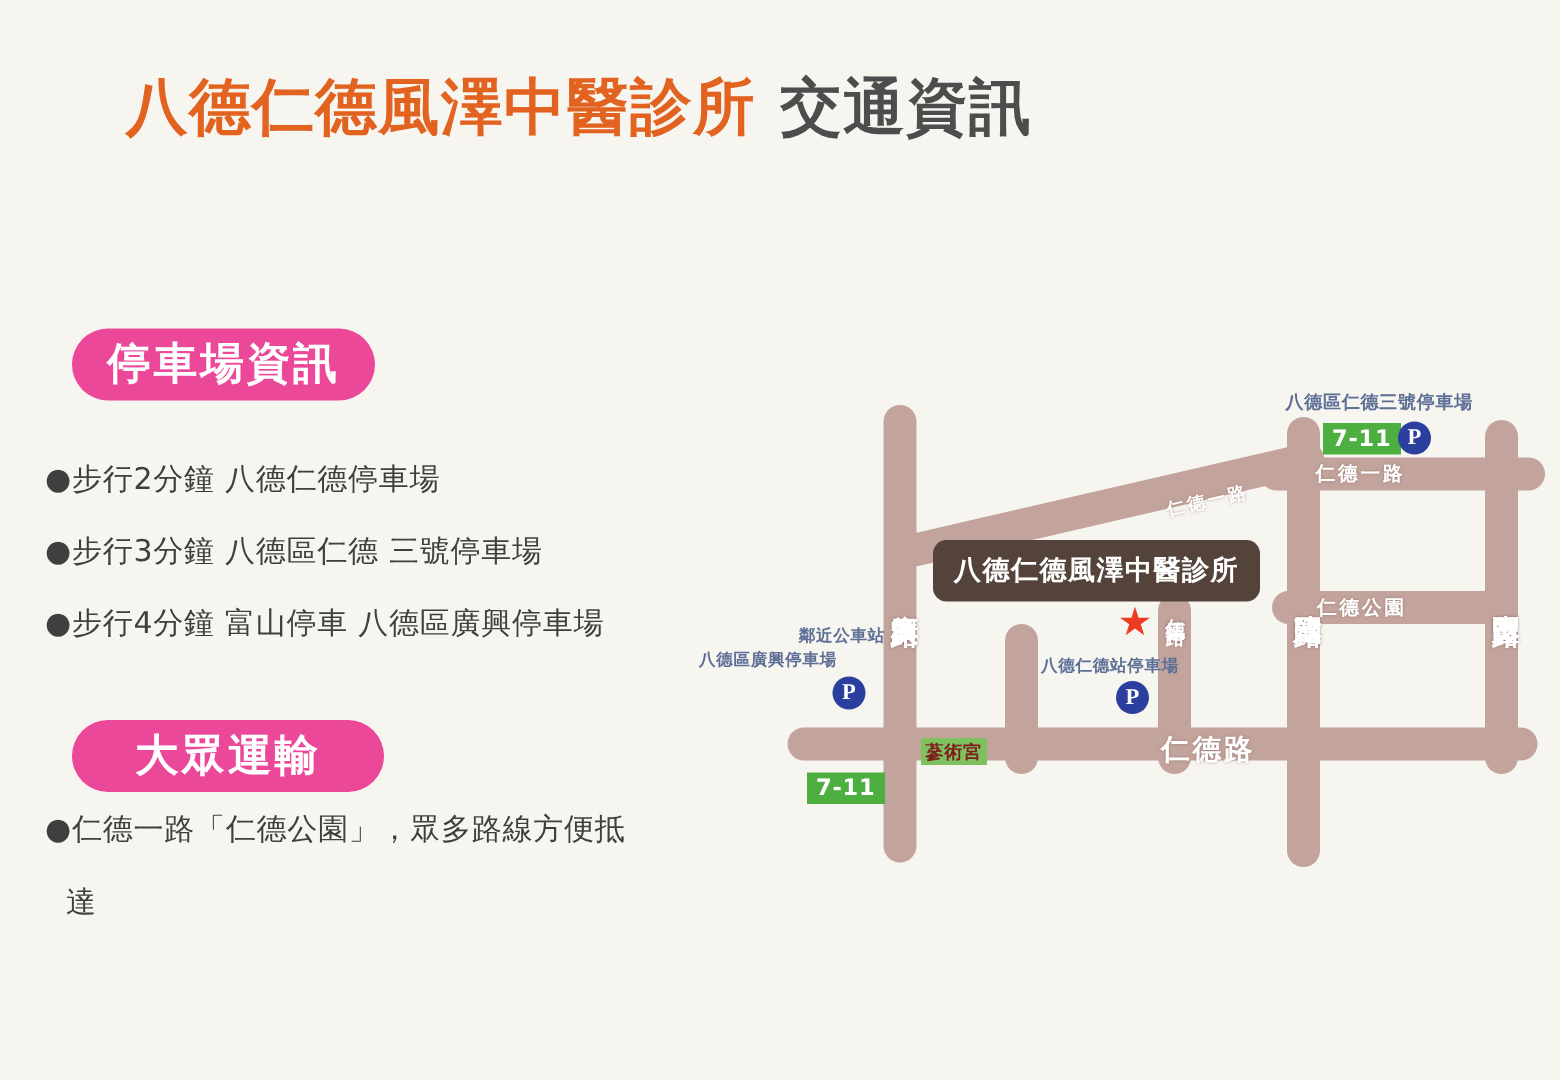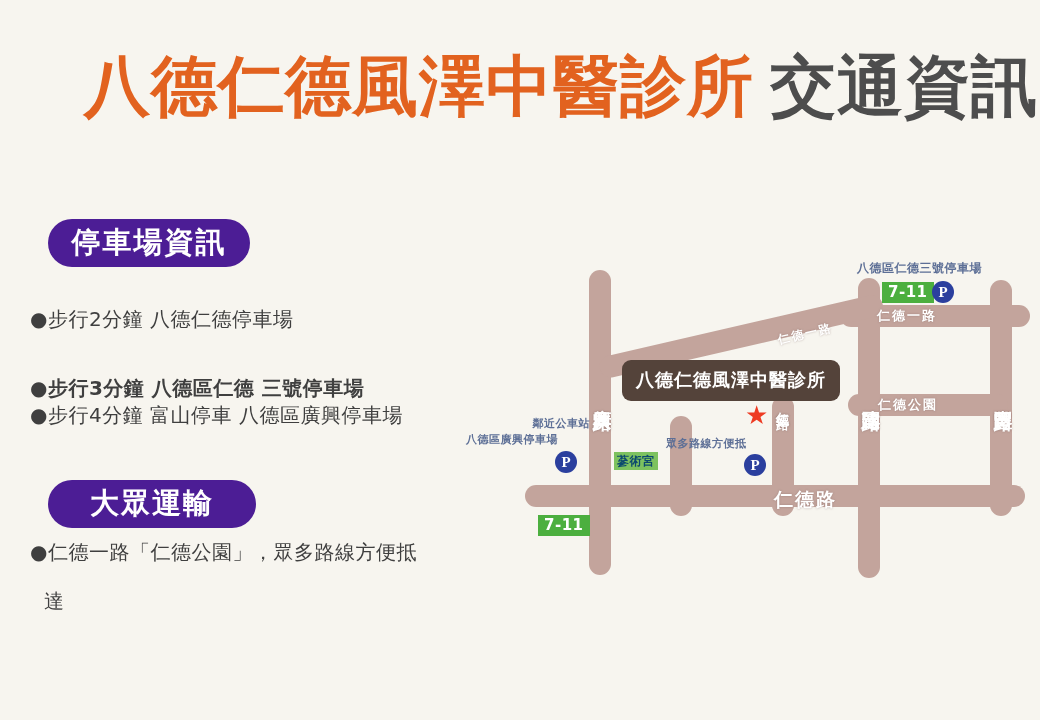--- a/index.html
+++ b/index.html
@@ -15,32 +15,32 @@
     font-family: "DejaVu Sans", "Liberation Sans", sans-serif;
     position: relative;
   }
 
   
   #title-bar {
     position: absolute;
     left: 84px;
     top: 46px;
     white-space: nowrap;
-    font-size: 66px;
+    font-size: 41px;
     font-weight: bold;
     letter-spacing: 1px;
     line-height: 1.25;
   }
   .title-main { color: #e2621f; }
   .title-sub  { color: #4d4d4d; margin-left: 16px; }
 
   
   .pill {
     position: absolute;
-    background: #4c1d95;
+    background: #ec4899;
     color: #ffffff;
     border-radius: 26px;
     font-size: 29px;
     font-weight: bold;
     letter-spacing: 2px;
     display: flex;
     align-items: center;
     justify-content: center;
     height: 48px;
   }
@@ -50,21 +50,21 @@
   
   .bullet-line {
     position: absolute;
     left: 30px;
     font-size: 20px;
     color: #3f3f3f;
     letter-spacing: 0.5px;
     white-space: nowrap;
   }
   #park-line-0 { top: 306px; }
-  #park-line-1 { top: 375px; font-weight: bold; }
+  #park-line-1 { top: 354px; }
   #park-line-2 { top: 402px; text-align: right; }
   #transit-line-0 { top: 539px; }
   #transit-line-0b { top: 588px; left: 44px; }
 
   
   #map {
     position: absolute;
     left: 470px;
     top: 250px;
     width: 570px;
@@ -101,26 +101,27 @@
     color: #ffffff;
     font-size: 15px;
     font-weight: bold;
     padding: 1px 6px 2px 6px;
     line-height: 1.2;
     letter-spacing: 0.5px;
   }
   .badge-green-temple {
     position: absolute;
     background: #7dc25f;
-    color: #0c4a6e;
+    color: #7f1d1d;
     font-size: 12px;
     font-weight: bold;
     padding: 2px 3px;
     letter-spacing: 0.5px;
     line-height: 1.2;
+    margin-top: 40px;
   }
   .icon-p {
     position: absolute;
     width: 22px;
     height: 22px;
     border-radius: 50%;
     background: #2b3f9e;
     color: #ffffff;
     font-size: 15px;
     font-weight: bold;
@@ -131,21 +132,21 @@
   }
 
   .poi-text {
     position: absolute;
     color: #5d6f96;
     font-size: 11px;
     font-weight: bold;
     letter-spacing: 0.5px;
     white-space: nowrap;
     line-height: 1.35;
-    text-align: left;
+    text-align: right;
   }
 
   
   #clinic-callout {
     position: absolute;
     background: #54433a;
     color: #ffffff;
     border-radius: 9px;
     font-size: 18px;
     font-weight: bold;
@@ -212,21 +213,21 @@
   <div class="poi-text" style="left:387px; top:10px; font-size:12px;">八德區仁德三號停車場</div>
   <div class="badge-711" style="left:412px; top:32px;">7-11</div>
   <div class="icon-p" style="left:462px; top:31px;">P</div>
 
   <div class="poi-text" style="left:0px; top:167px; width:120px; text-align:right;">鄰近公車站</div>
   <div class="poi-text" style="left:-4px; top:183px; width:124px; text-align:left;">八德區廣興停車場</div>
   <div class="icon-p" style="left:85px; top:201px;">P</div>
 
   <div class="badge-green-temple" style="left:144px; top:202px;">蔘術宮</div>
 
-  <div class="poi-text" style="left:196px; top:187px; width:120px;">眾多路線方便抵</div>
+  <div class="poi-text" style="left:196px; top:187px; width:120px;">八德仁德站停車場</div>
   <div class="icon-p" style="left:274px; top:204px;">P</div>
 
   <div class="badge-711" style="left:68px; top:265px;">7-11</div>
 
   <div id="star-marker" style="left:275px; top:152px;">★</div>
 
   <div id="clinic-callout" style="left:152px; top:110px;">八德仁德風澤中醫診所</div>
 
 </div>
 

